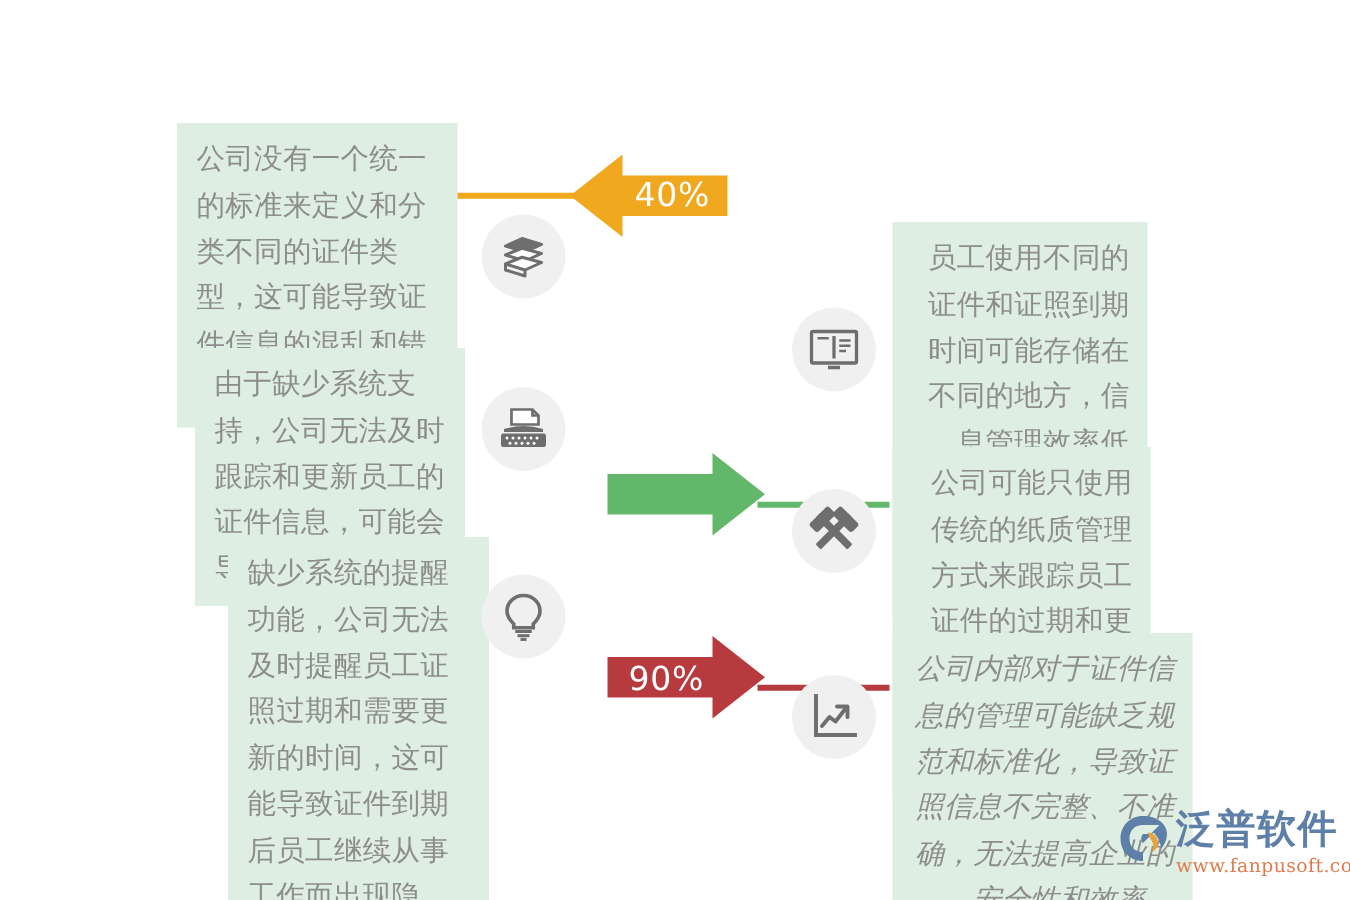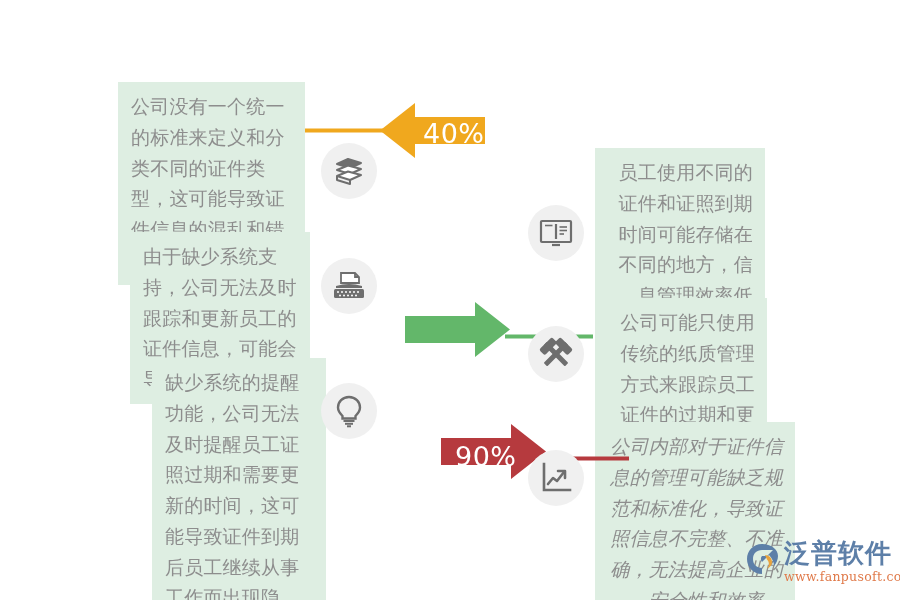--- a/index.html
+++ b/index.html
@@ -35,21 +35,21 @@
     display:flex;align-items:center;justify-content:center;
   }
   .iconwrap svg{display:block;}
 
   
   .arrowrow{position:absolute;}
   .arrowrow svg{display:block;overflow:visible;}
   .arrowlabel{
     position:absolute;
     color:#ffffff;
-    font-size:27px;
+    font-size:22px;
     font-weight:400;
     letter-spacing:.5px;
     white-space:nowrap;
     font-family:"DejaVu Sans","Liberation Sans",sans-serif;
   }
 
   
   #logo{
     position:absolute;
     left:745px;top:540px;
@@ -102,21 +102,21 @@
 
   <div class="arrowrow" style="left:405px;top:302px;">
     <svg width="190" height="58" viewBox="0 0 190 58">
       <path d="M0 7 L70 7 L70 -7 L105 20.5 L70 48 L70 34 L0 34 Z" transform="translate(0,7)" fill="#63b76a"></path>
       <rect x="100" y="32.5" width="88" height="4" fill="#63b76a"></rect>
     </svg>
     <span class="arrowlabel" style="left:24px;top:17px;margin-top:30px;">70%</span>
   </div>
 
 
-  <div class="arrowrow" style="left:405px;top:424px;margin-left:36px;">
+  <div class="arrowrow" style="left:405px;top:424px;">
     <svg width="190" height="58" viewBox="0 0 190 58">
       <path d="M0 7 L70 7 L70 -7 L105 20.5 L70 48 L70 34 L0 34 Z" transform="translate(0,7)" fill="#b63a3e"></path>
       <rect x="100" y="32.5" width="88" height="4" fill="#b63a3e"></rect>
     </svg>
     <span class="arrowlabel" style="left:14px;top:17px;">90%</span>
   </div>
 
   <div class="iconwrap" style="left:321px;top:143px;">
     <span>
       <svg width="34" height="34" viewBox="0 0 34 34" fill="none" stroke="#6e6e6e" stroke-width="2">

